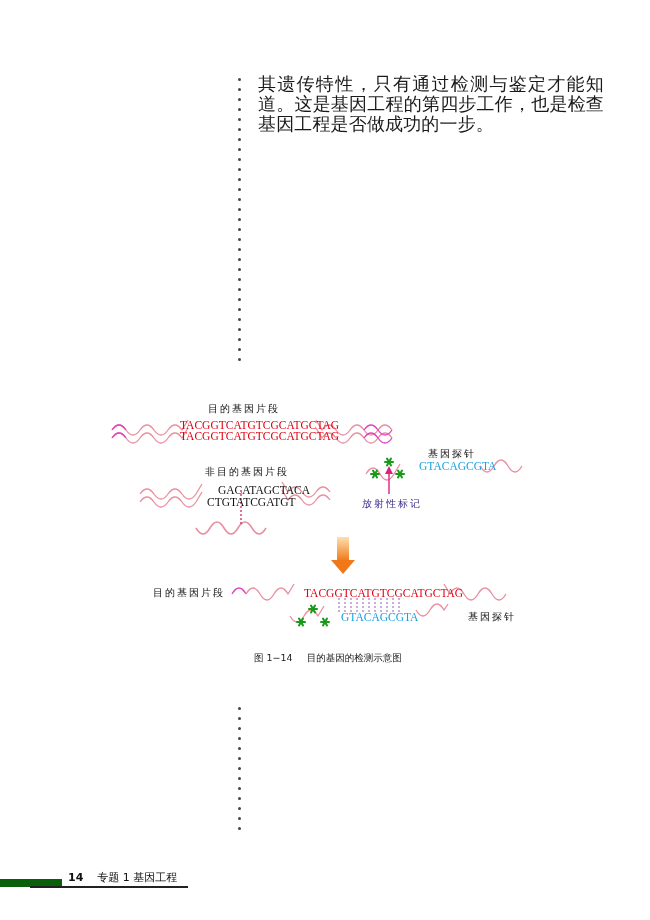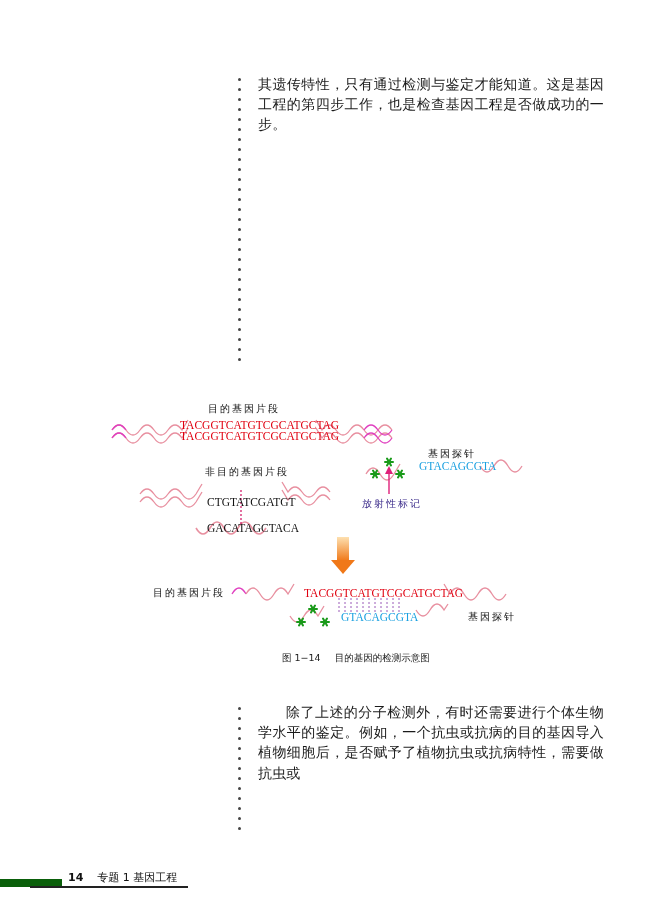--- a/index.html
+++ b/index.html
@@ -1,34 +1,34 @@
 <!DOCTYPE html>
 <html><head>
   <meta charset="utf-8">
   <style>
     html, body { margin: 0; padding: 0; background: #ffffff; }
     body { width: 650px; height: 920px; position: relative; overflow: hidden;
            font-family: "DejaVu Serif", "Liberation Serif", serif; color: #1a1a1a; }
-    .textblock { position: absolute; left: 258px; width: 346px; font-size: 14px;
+    .textblock { position: absolute; left: 258px; width: 346px; font-size: 18px;
                  line-height: 20.2px; letter-spacing: 0.15px; text-align: justify; }
     .textblock p { margin: 0; }
     .indent { text-indent: 2em; }
     .dots { position: absolute; left: 238px; width: 6px; }
     .dot { position: absolute; left: 0; width: 3px; height: 3px; border-radius: 50%; background: #444; }
     .fig { position: absolute; left: 0; top: 390px; width: 650px; height: 280px; }
     .seq { position: absolute; font-family: "Liberation Serif", "DejaVu Serif", serif;
            font-size: 11.5px; letter-spacing: 0px; line-height: 11px; white-space: nowrap; }
     .red { color: #e00010; }
     .blue { color: #1aa0e0; }
     .black { color: #111; }
     .lbl { position: absolute; font-size: 10px; letter-spacing: 2px; color: #111; white-space: nowrap; }
     .lbl-purple { color: #3a2a8a; }
     .caption { position: absolute; top: 652px; left: 254px; font-family: "DejaVu Sans", "Liberation Sans", sans-serif;
                font-size: 9.5px; color: #222; white-space: nowrap; }
-    .caption .num { margin-right: 14px; margin-left: 28px; }
+    .caption .num { margin-right: 14px; }
     .footer-green { position: absolute; left: 0; top: 879px; width: 62px; height: 8px; background: #0a5f0a; }
     .footer-line { position: absolute; left: 30px; top: 886px; width: 158px; height: 2px; background: #222; }
     .footer-text { position: absolute; left: 68px; top: 870px; font-family: "DejaVu Sans", "Liberation Sans", sans-serif;
                    font-size: 11px; color: #111; white-space: nowrap; }
     .footer-text .pg { font-weight: bold; margin-right: 14px; }
     svg { position: absolute; left: 0; top: 0; }
   </style>
 </head>
 <body>
 
@@ -170,21 +170,21 @@
           <line x1="2" y1="-3.5" x2="-2" y2="3.5"></line>
         </g>
     </g>
   </svg>
 
   <div class="lbl" style="left:208px;top:12px;">目的基因片段</div>
   <div class="seq red" style="left:180px;top:30px;">TACGGTCATGTCGCATGCTAG</div>
   <div class="seq red" style="left:180px;top:41px;">TACGGTCATGTCGCATGCTAG</div>
 
   <div class="lbl" style="left:205px;top:75px;">非目的基因片段</div>
-  <div class="seq black" style="left:207px;top:95px;margin-top:38px;">GACATAGCTACA</div>
+  <div class="seq black" style="left:218px;top:95px;">GACATAGCTACA</div>
   <div class="seq black" style="left:207px;top:107px;">CTGTATCGATGT</div>
 
   <div class="lbl" style="left:428px;top:57px;">基因探针</div>
   <div class="seq blue" style="left:419px;top:71px;">GTACAGCGTA</div>
   <div class="lbl lbl-purple" style="left:362px;top:107px;">放射性标记</div>
 
   <div class="lbl" style="left:153px;top:196px;">目的基因片段</div>
   <div class="seq red" style="left:304px;top:198px;">TACGGTCATGTCGCATGCTAG</div>
   <div class="seq blue" style="left:341px;top:222px;">GTACAGCGTA</div>
   <div class="lbl" style="left:468px;top:220px;">基因探针</div>
@@ -203,20 +203,19 @@
     <span class="dot" style="top: 50px;"></span>
     <span class="dot" style="top: 60px;"></span>
     <span class="dot" style="top: 70px;"></span>
     <span class="dot" style="top: 80px;"></span>
     <span class="dot" style="top: 90px;"></span>
     <span class="dot" style="top: 100px;"></span>
     <span class="dot" style="top: 110px;"></span>
     <span class="dot" style="top: 120px;"></span>
   </div>
 <div class="textblock" style="top:702px;">
-  <p class="indent">除了上述的分子检测外，有时还需要进行个体生物学水平的鉴定。例如，一个抗虫或抗病的目的基因导入植物细胞后，是否赋予了植物抗虫或抗病特性，需要做抗虫或</p>
 </div>
 
 <div class="footer-green"></div>
 <div class="footer-line"></div>
 <div class="footer-text">
   <span class="pg">14</span><span>专题 1  基因工程</span>
 </div>
 
 </body></html>

